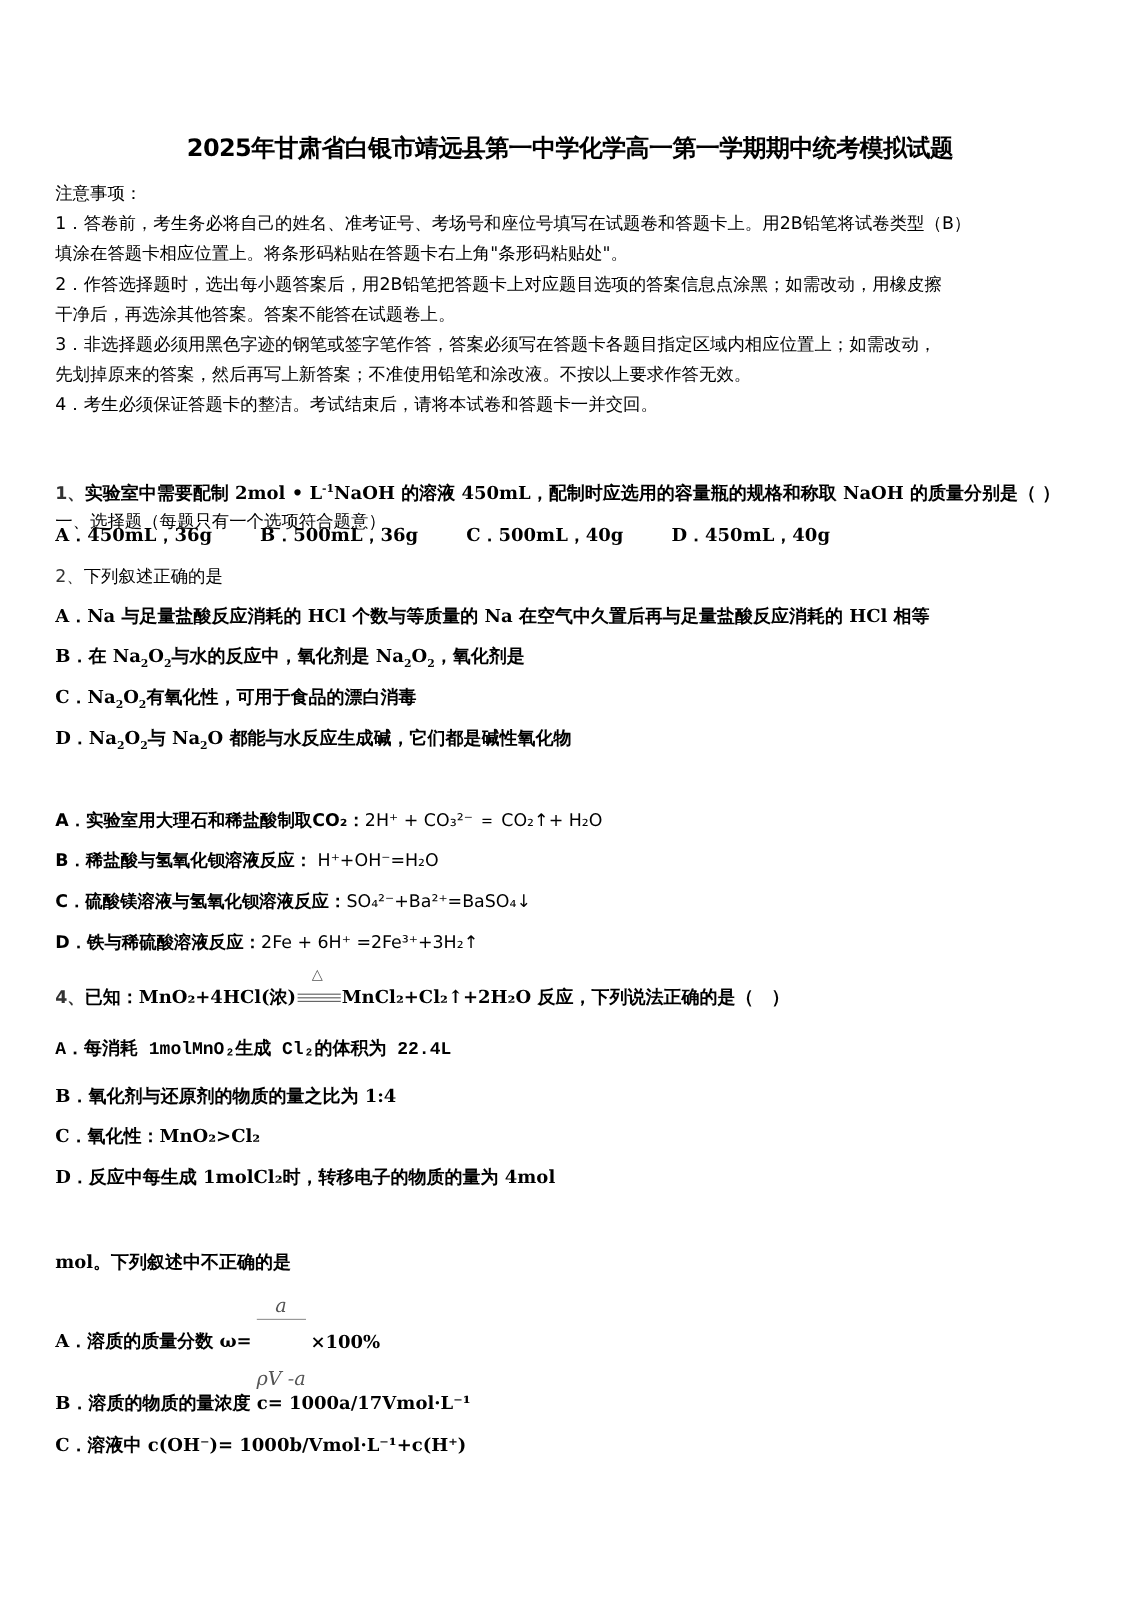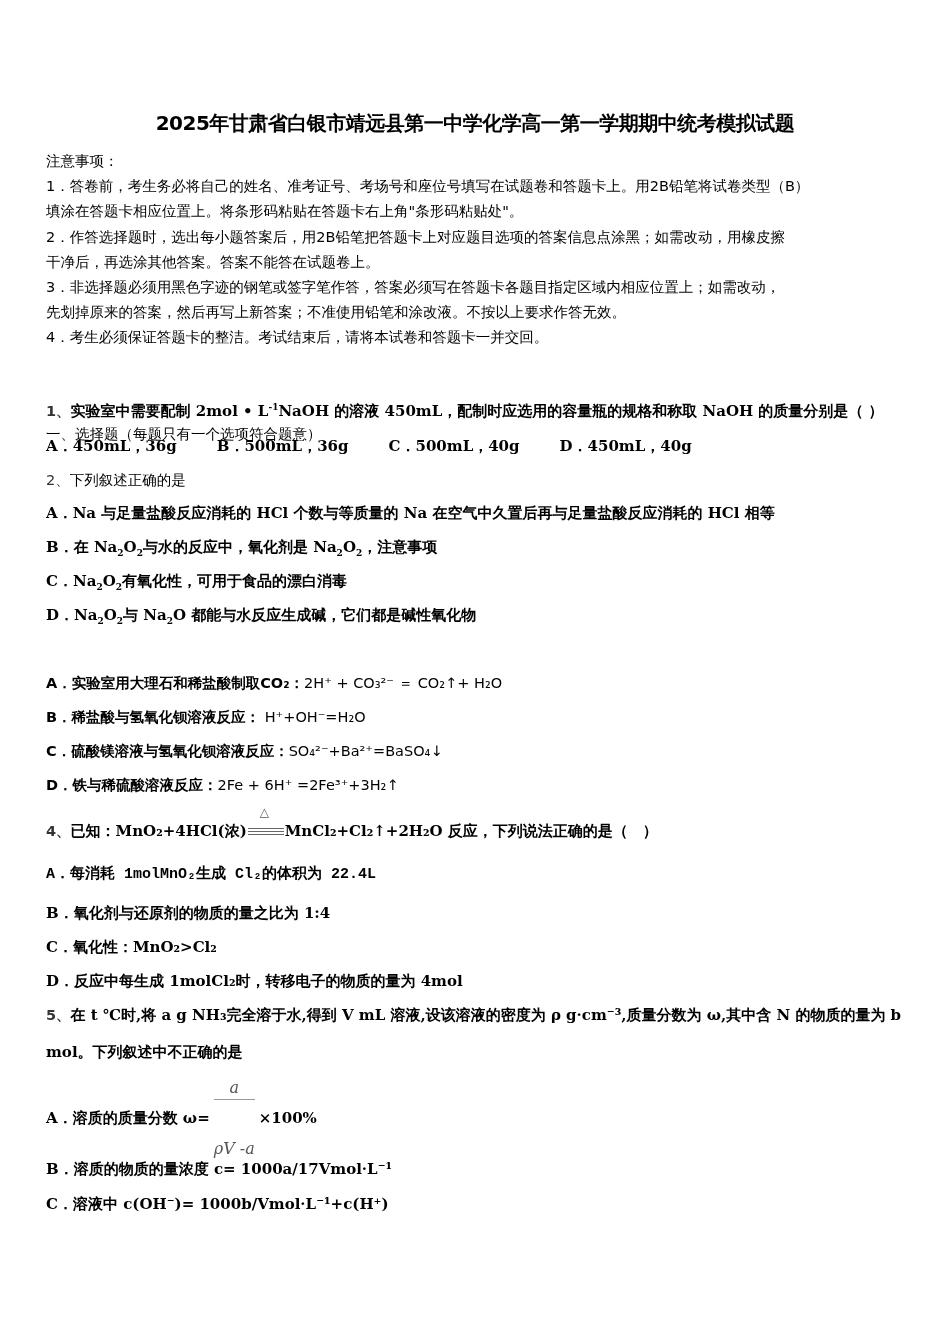--- a/index.html
+++ b/index.html
@@ -46,21 +46,21 @@
   </div>
   <div class="line serif bold opts" style="top:437px;">
     <span class="opt">A．450mL，36g</span><span class="opt">B．500mL，36g</span><span class="opt">C．500mL，40g</span><span class="opt">D．450mL，40g</span>
   </div>
 
   <div class="line song" style="top:471px;">
     <span class="num">2、</span><span>下列叙述正确的是</span>
   </div>
   <div class="line serif bold" style="top:504px;">A．Na 与足量盐酸反应消耗的 HCl 个数与等质量的 Na 在空气中久置后再与足量盐酸反应消耗的 HCl 相等</div>
   <div class="line serif bold" style="top:538px;">
-    <span>B．在 Na</span><sub>2</sub><span>O</span><sub>2</sub><span>与水的反应中，氧化剂是 Na</span><sub>2</sub><span>O</span><sub>2</sub><span>，注意事项</span>
+    <span>B．在 Na</span><sub>2</sub><span>O</span><sub>2</sub><span>与水的反应中，氧化剂是 Na</span><sub>2</sub><span>O</span><sub>2</sub><span>，氧化剂是</span>
   </div>
   <div class="line serif bold" style="top:572px;">
     <span>C．Na</span><sub>2</sub><span>O</span><sub>2</sub><span>有氧化性，可用于食品的漂白消毒</span>
   </div>
   <div class="line serif bold" style="top:606px;">
     <span>D．Na</span><sub>2</sub><span>O</span><sub>2</sub><span>与 Na</span><sub>2</sub><span>O 都能与水反应生成碱，它们都是碱性氧化物</span>
   </div>
 
   <div class="line song" style="top:674px;">
     <span class="bold">A．实验室用大理石和稀盐酸制取CO₂：</span><span>2H⁺ + CO₃²⁻ ＝ CO₂↑+ H₂O</span>
@@ -76,23 +76,20 @@
   </div>
 
   <div class="line serif bold" style="top:822px;">
     <span class="num">4、</span><span>已知：MnO₂+4HCl(浓)</span><span class="heat-eq"><span class="tri">△</span><span class="bar" style="top:3px;"></span><span class="bar" style="top:6px;"></span><span class="bar" style="top:9px;"></span></span><span>MnCl₂+Cl₂↑+2H₂O 反应，下列说法正确的是（　）</span>
   </div>
   <div class="line serif bold" style="top:864px;font-family:Liberation Mono, monospace;">A．每消耗 1molMnO₂生成 Cl₂的体积为 22.4L</div>
   <div class="line serif bold" style="top:904px;">B．氧化剂与还原剂的物质的量之比为 1:4</div>
   <div class="line serif bold" style="top:938px;">C．氧化性：MnO₂&gt;Cl₂</div>
   <div class="line serif bold" style="top:972px;">D．反应中每生成 1molCl₂时，转移电子的物质的量为 4mol</div>
 
-  <div class="line serif bold" style="top:1006px;">
-    <span class="num">5、</span><span>在 t ℃时,将 a g NH₃完全溶于水,得到 V mL 溶液,设该溶液的密度为 ρ g·cm⁻³,质量分数为 ω,其中含 N 的物质的量为 b</span>
-  </div>
   <div class="line serif bold" style="top:1043px;">mol。下列叙述中不正确的是</div>
   <div class="line serif bold" style="top:1078px;">
     <span style="vertical-align:middle;">A．溶质的质量分数 ω=</span><span class="frac"><span class="n">a</span><span class="d">ρV -a</span></span><span style="vertical-align:middle;">×100%</span>
   </div>
   <div class="line serif bold" style="top:1160px;text-align:center;">B．溶质的物质的量浓度 c= 1000a/17Vmol·L⁻¹</div>
   <div class="line serif bold" style="top:1195px;">C．溶液中 c(OH⁻)= 1000b/Vmol·L⁻¹+c(H⁺)</div>
 
 </div>
 
 </body></html>

